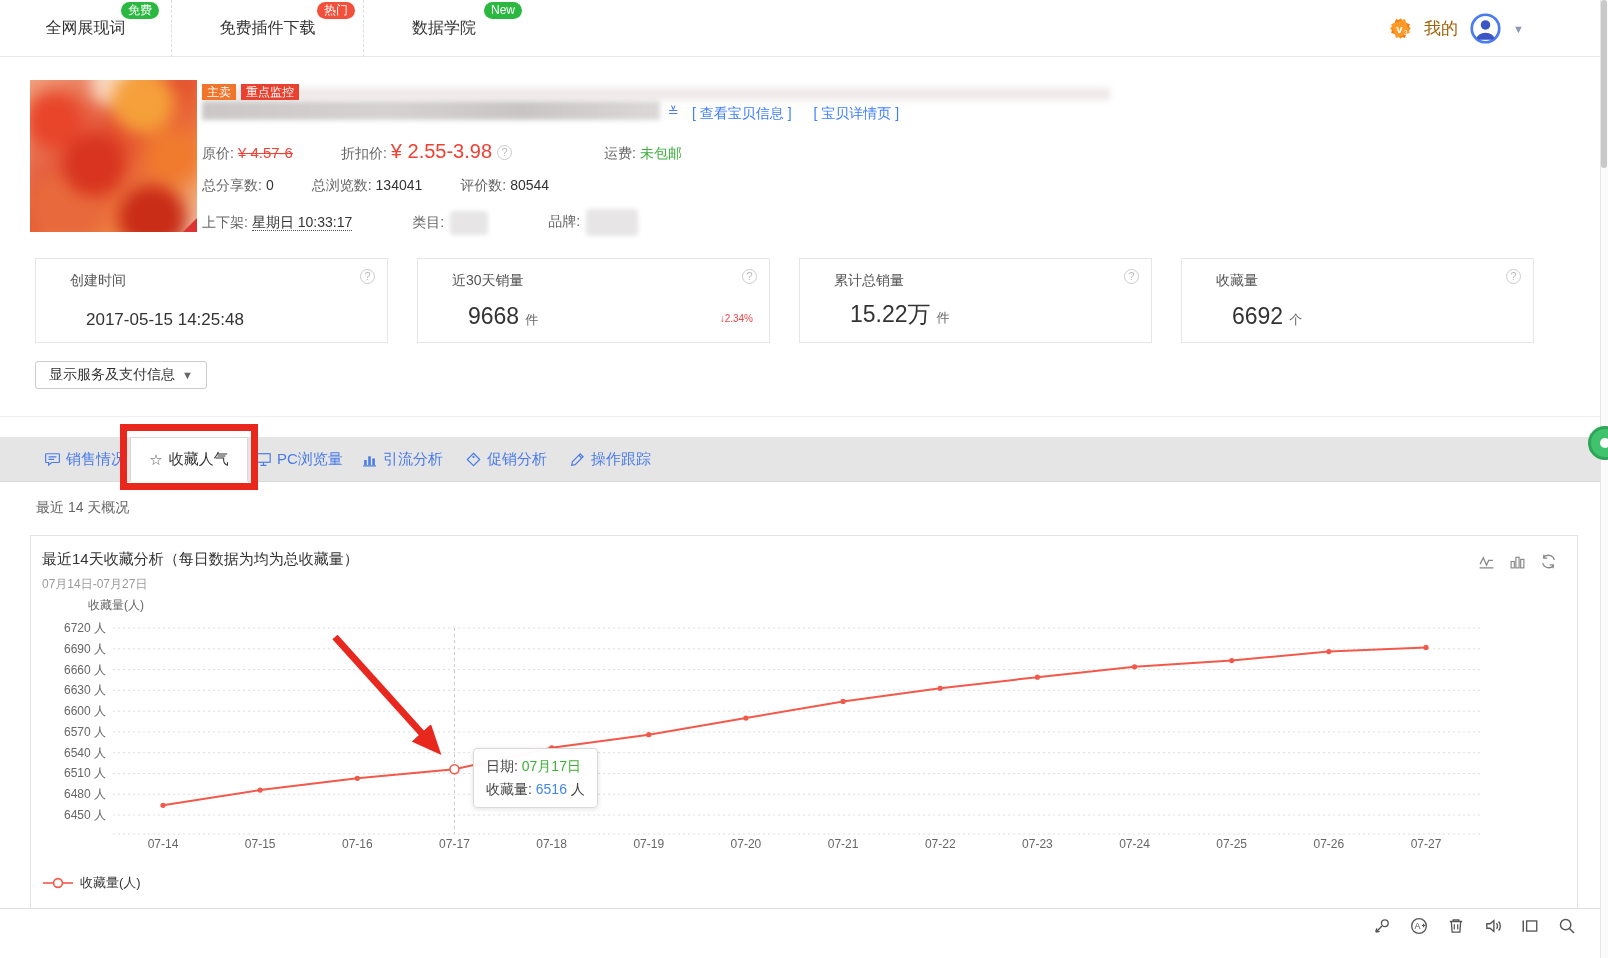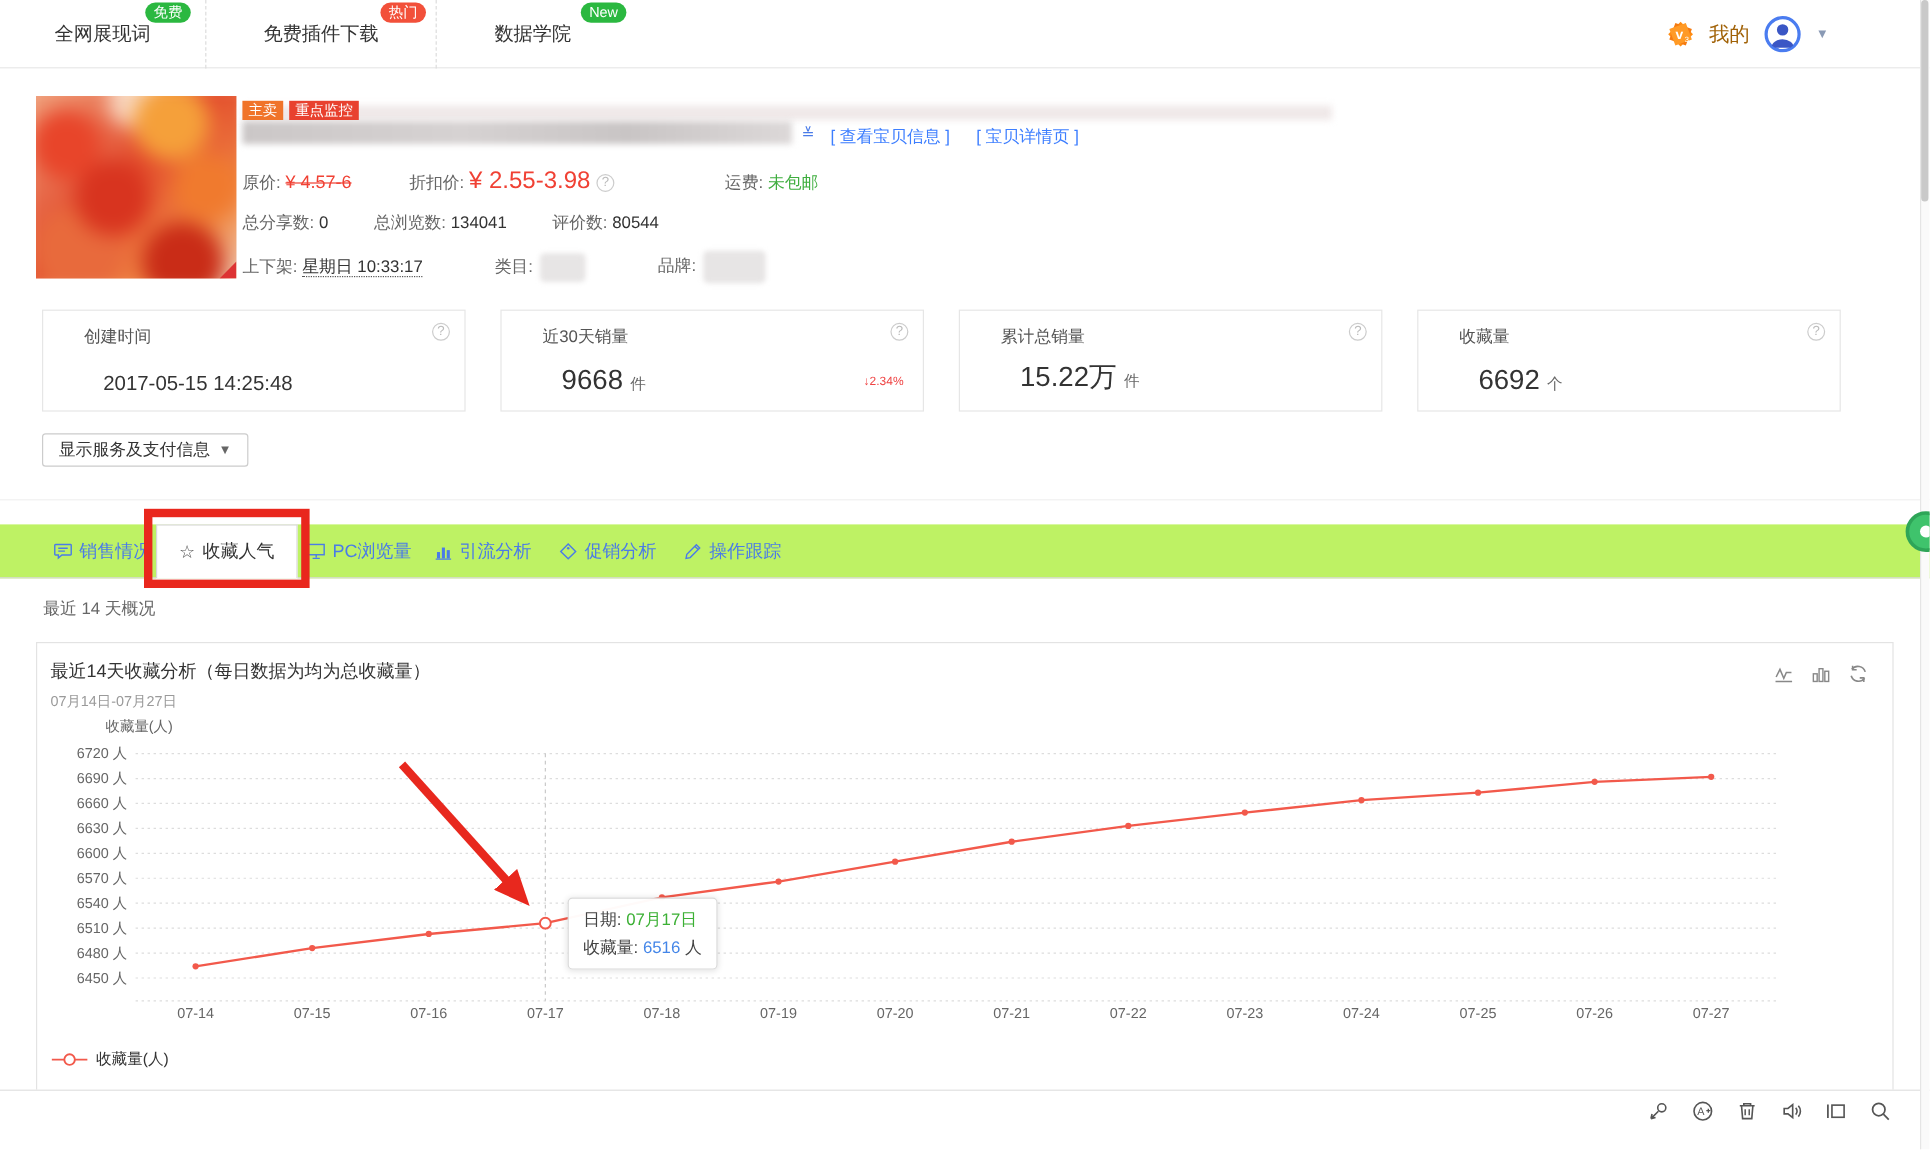--- a/index.html
+++ b/index.html
@@ -73,21 +73,21 @@
   .card-delta { position:absolute; right:16px; bottom:18px; font-size:10px; color:#ef4444; }
 
   
   .toggle-btn { position:absolute; left:35px; top:361px; height:28px; padding:0 13px; background:#fff;
     border:1px solid #ccc; border-radius:3px; font-size:14px; color:#333; display:flex; align-items:center; gap:7px; cursor:pointer; }
   .toggle-btn .caret{ color:#666; }
 
   .divider { position:absolute; left:0; top:416px; width:1608px; height:1px; background:#f0f0f0; }
 
   
-  .tabs-row { position:absolute; left:0; top:437px; width:1608px; height:45px; border-bottom:1px solid #d9d9d9; background:#bef264; }
+  .tabs-row { position:absolute; left:0; top:437px; width:1608px; height:45px; border-bottom:1px solid #d9d9d9; background:#e5e5e5; }
   .atab { position:absolute; top:0; height:45px; display:flex; align-items:center; gap:6px;
           font-size:15px; color:#4a7be8; cursor:pointer; }
   .atab svg { display:block; }
   .atab-active { position:absolute; left:130px; top:0; width:118px; height:45px; background:#fff;
     border:1px solid #d9d9d9; border-bottom-color:#fff; z-index:3; display:flex; align-items:center;
     justify-content:center; gap:6px; font-size:15px; color:#333; cursor:pointer; }
   .star-glyph { font-size:15px; color:#555; }
 
   
   .overview-label { position:absolute; left:36px; top:499px; font-size:14px; color:#666; }

